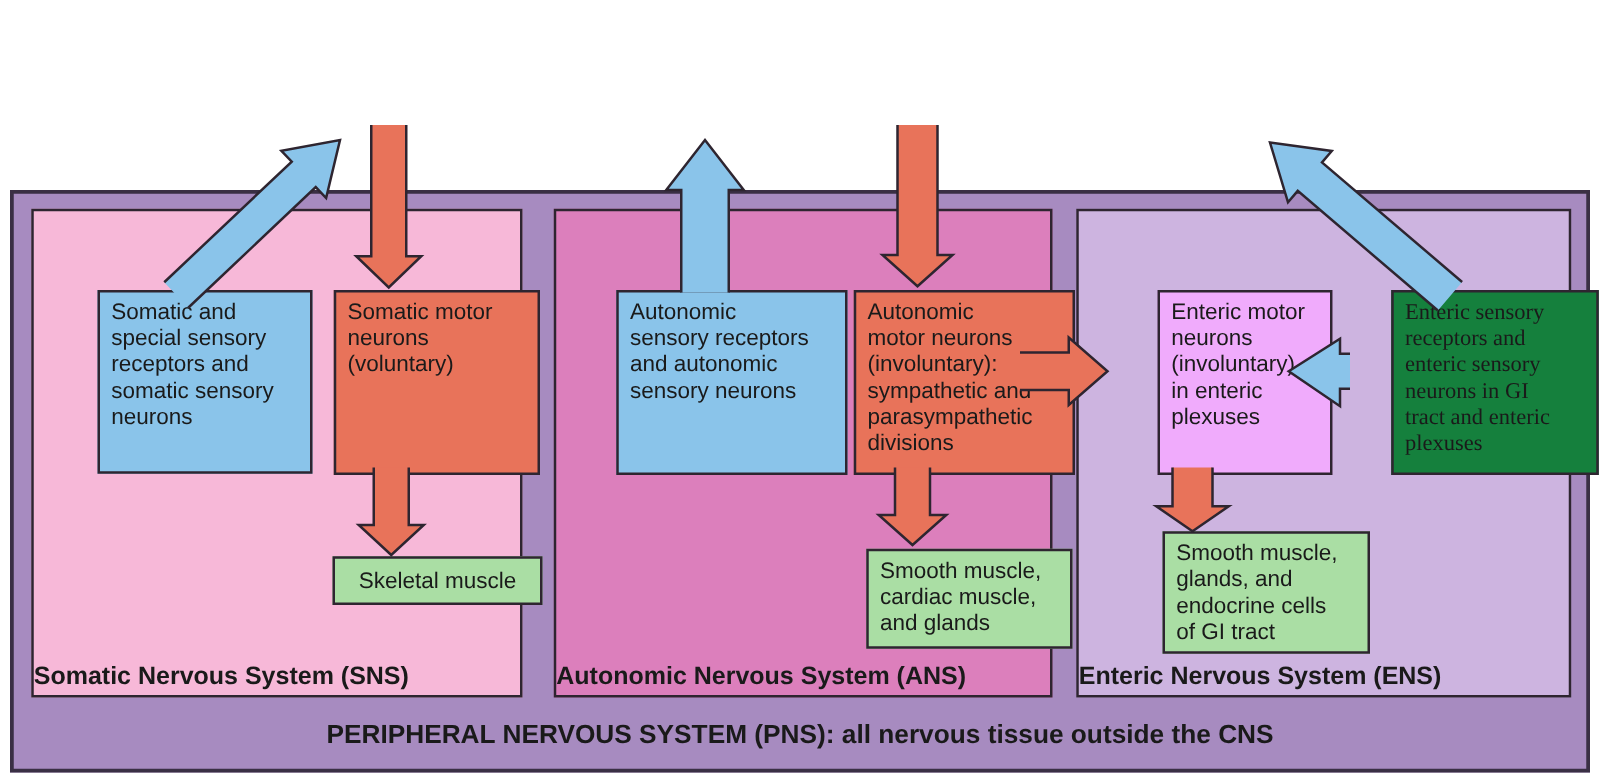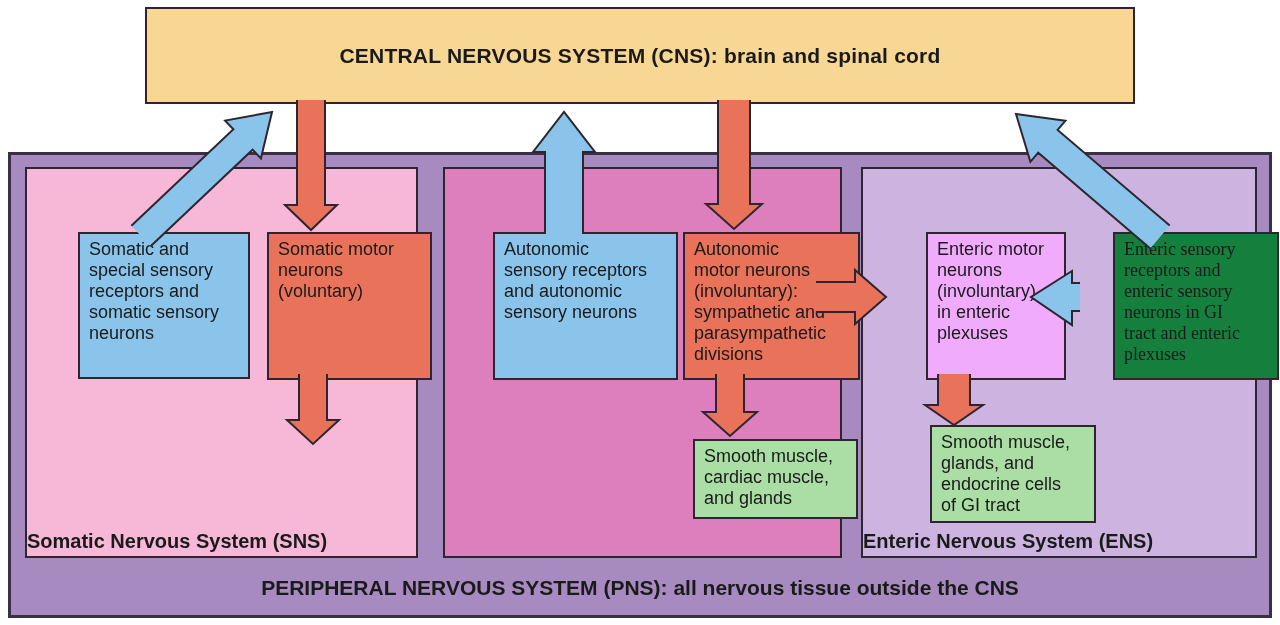--- a/index.html
+++ b/index.html
@@ -48,52 +48,51 @@
   .ens-effector{left:31px;top:256px;width:166px;height:98px;}
   
   .arrows{position:absolute;left:0;top:0;width:1280px;height:625px;pointer-events:none;z-index:10;}
   .arrows path{stroke:#2e2530;stroke-width:2;stroke-linejoin:miter;}
 </style>
 </head>
 <body>
 
 <div class="canvas">
 
-  <div class="box cns" style="background-color: rgb(248, 214, 147);">
-    <span class="cns-title">CENTRAL NERVOUS SYSTEM (CNS): brain and spinal cord</span>
-  </div>
 
   <div class="box pns" style="background-color: rgb(167, 139, 192);"></div>
 
   <div class="section sns" style="background-color: rgb(247, 184, 216);">
     <div class="node sns-sensory" style="background-color: rgb(138, 196, 234);">Somatic and
 special sensory
 receptors and
 somatic sensory
 neurons</div>
     <div class="node sns-motor" style="background-color: rgb(232, 115, 90);">Somatic motor
 neurons
 (voluntary)</div>
+    <div class="node center-text sns-effector" style="background-color: rgb(170, 222, 164);">Skeletal muscle</div>
     <div class="caption">Somatic Nervous System (SNS)</div>
   </div>
 
   <div class="section ans" style="background-color: rgb(220, 127, 188);">
     <div class="node ans-sensory" style="background-color: rgb(138, 196, 234);">Autonomic
 sensory receptors
 and autonomic
 sensory neurons</div>
     <div class="node ans-motor" style="background-color: rgb(232, 115, 90);">Autonomic
 motor neurons
 (involuntary):
 sympathetic and
 parasympathetic
 divisions</div>
     <div class="node ans-effector" style="background-color: rgb(170, 222, 164);">Smooth muscle,
 cardiac muscle,
 and glands</div>
+    <div class="caption">Autonomic Nervous System (ANS)</div>
   </div>
 
   <div class="section ens" style="background-color: rgb(205, 180, 224);">
     <div class="node ens-motor" style="background-color: #f0abfc;">Enteric motor
 neurons
 (involuntary)
 in enteric
 plexuses</div>
     <div class="node ens-sensory" style="background-color: #15803d; font-family: Liberation Serif, serif;">Enteric sensory
 receptors and

